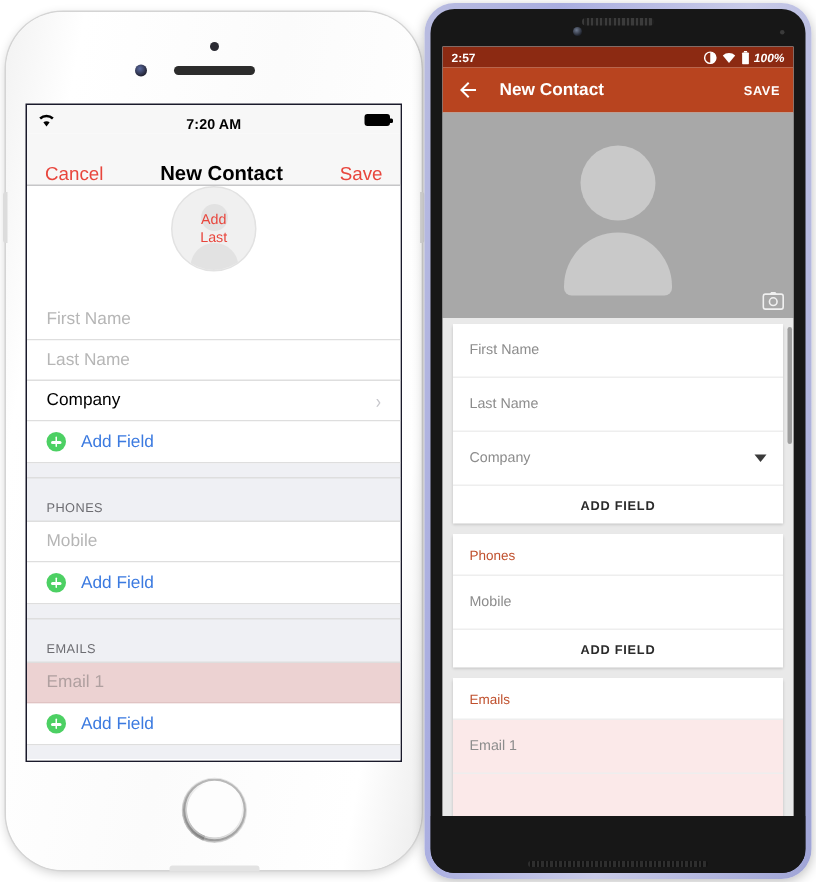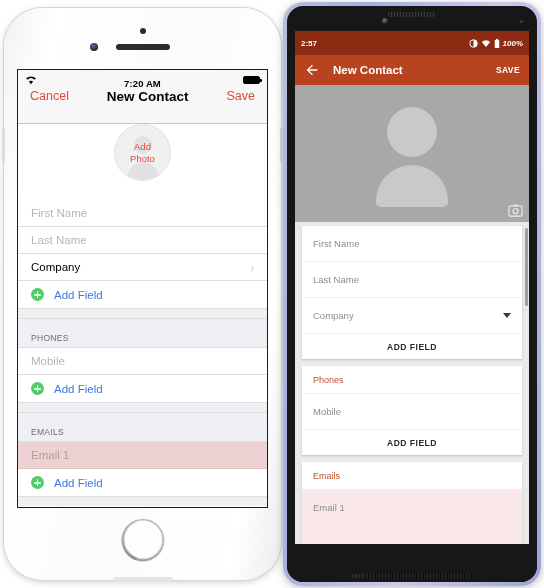--- a/index.html
+++ b/index.html
@@ -100,21 +100,21 @@
   .batt::after {
     content: ""; position: absolute; right: -3px; top: 2px;
     width: 2px; height: 3px; background: #000; border-radius: 0 1px 1px 0;
   }
 
   
   .ios-nav {
     height: 35px;
     background: #f7f7f7;
     border-bottom: 0.5px solid #c6c6c8;
-    display: flex; align-items: flex-start;
+    display: flex; align-items: flex-end;
     padding: 0 12px;
     box-sizing: border-box;
   }
   .ios-nav-btn {
     font-size: 12.5px;
     color: #e8453c;
     flex: 0 0 auto;
   }
   .ios-nav-title {
     flex: 1; text-align: center;
@@ -244,21 +244,21 @@
     overflow: hidden;
   }
   #android-chin { position:absolute; left:0; right:0; bottom:0; height:38px; background:#171717; }
   #and-speaker-grill {
     position:absolute; left:50%; margin-left:-60px; bottom:4px;
     width:120px; height:4px; border-radius:2px;
     background: repeating-linear-gradient(90deg,#2e2e2e 0 1.5px,#111 1.5px 3px);
   }
 
   .and-status {
-    height: 24px;
+    height: 14px;
     background: #8c2a12;
     display: flex; align-items: center;
     padding: 0 6px;
     box-sizing: border-box;
     color: #fff; font-size: 8px; font-weight: bold;
   }
   .and-status-right { margin-left: auto; display: flex; align-items: center; gap: 3px; font-style: italic; }
 
   .and-appbar {
     height: 30px;
@@ -366,21 +366,21 @@
     </div>
 
     <div class="ios-body">
 
       <div class="photo-zone">
         <div class="photo-circle">
           <div class="photo-avatar-head"></div>
           <div class="photo-avatar-body"></div>
           <div class="photo-label">
             <div>Add</div>
-            <div>Photo</div>
+            <div>Last</div>
           </div>
         </div>
       </div>
 
       <div class="ios-row placeholder">
         <span class="grow">First Name</span>
       </div>
       <div class="ios-row placeholder">
         <span class="grow">Last Name</span>
       </div>

